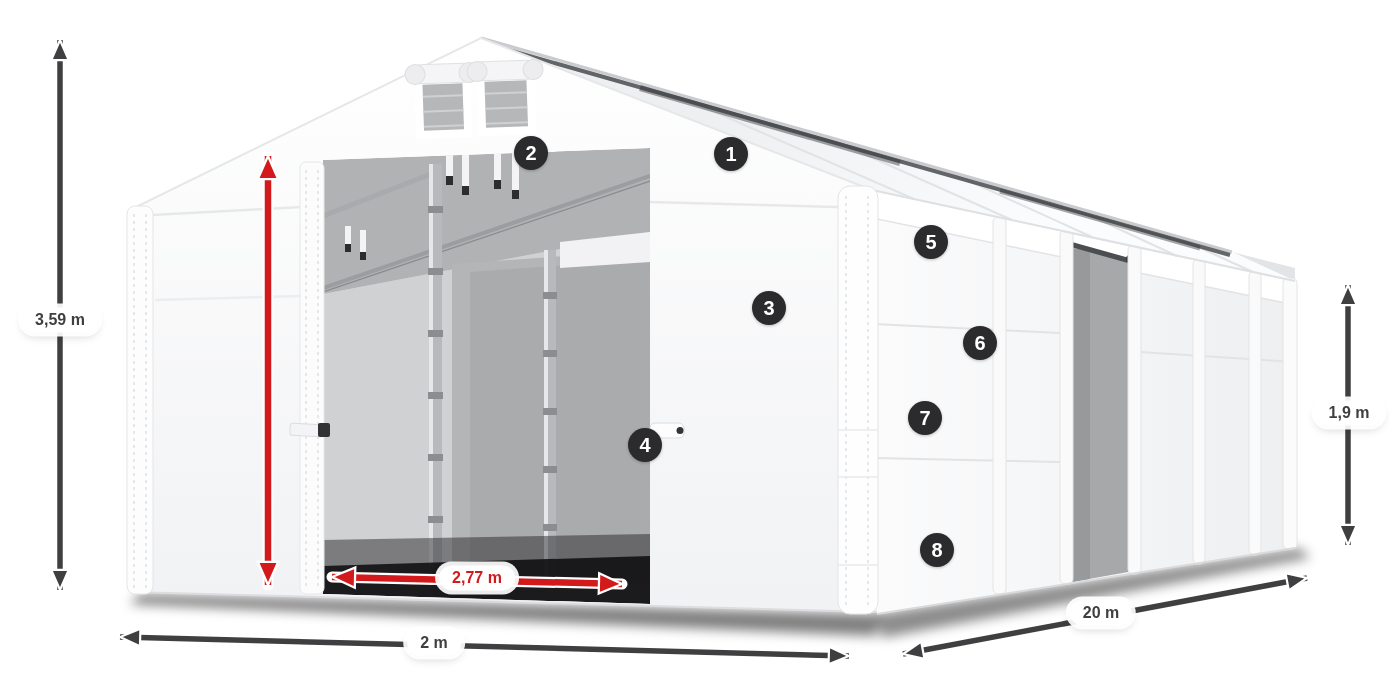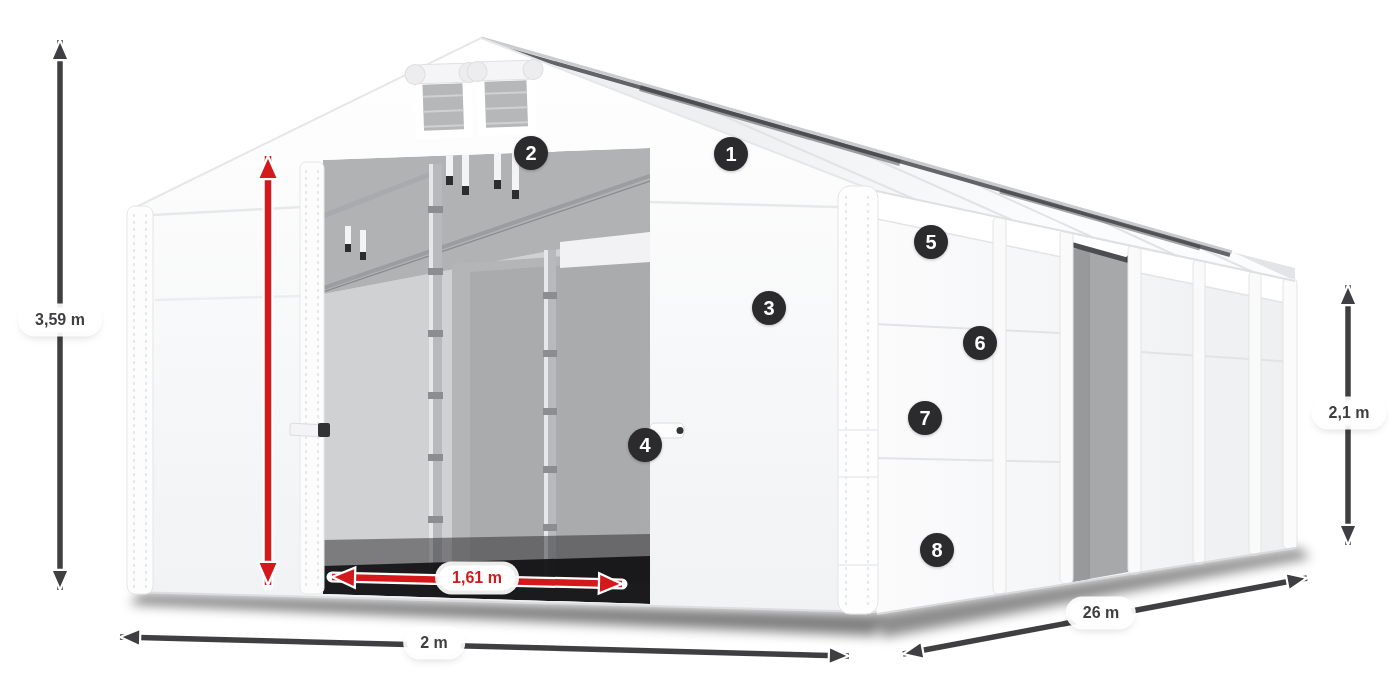--- a/index.html
+++ b/index.html
@@ -235,24 +235,24 @@
         <path class="dark-line" d="M903,654 L1307,578" marker-start="url(#ah-dark)" marker-end="url(#ah-dark)"></path>
       </g>
       <g>
         <path class="casing" d="M1348,285 L1348,545"></path>
         <path class="dark-line" d="M1348,285 L1348,545" marker-start="url(#ah-dark)" marker-end="url(#ah-dark)"></path>
       </g>
     </g>
   </svg>
 
   <div class="pill dark" style="left:60px;top:320px;">3,59 m</div>
-  <div class="pill red" style="left:477px;top:578px;">1,61 m</div>
+  <div class="pill red" style="left:477px;top:578px;">2,77 m</div>
   <div class="pill dark" style="left:434px;top:643px;">2 m</div>
-  <div class="pill dark" style="left:1101px;top:613px;">26 m</div>
-  <div class="pill dark" style="left:1349px;top:413px;">2,1 m</div>
+  <div class="pill dark" style="left:1101px;top:613px;">20 m</div>
+  <div class="pill dark" style="left:1349px;top:413px;">1,9 m</div>
 
   <div class="badge" style="left:714px;top:137px;">1</div>
   <div class="badge" style="left:514px;top:136px;">2</div>
   <div class="badge" style="left:752px;top:291px;">3</div>
   <div class="badge" style="left:628px;top:428px;">4</div>
   <div class="badge" style="left:914px;top:225px;">5</div>
   <div class="badge" style="left:963px;top:326px;">6</div>
   <div class="badge" style="left:908px;top:401px;">7</div>
   <div class="badge" style="left:920px;top:533px;">8</div>
 

